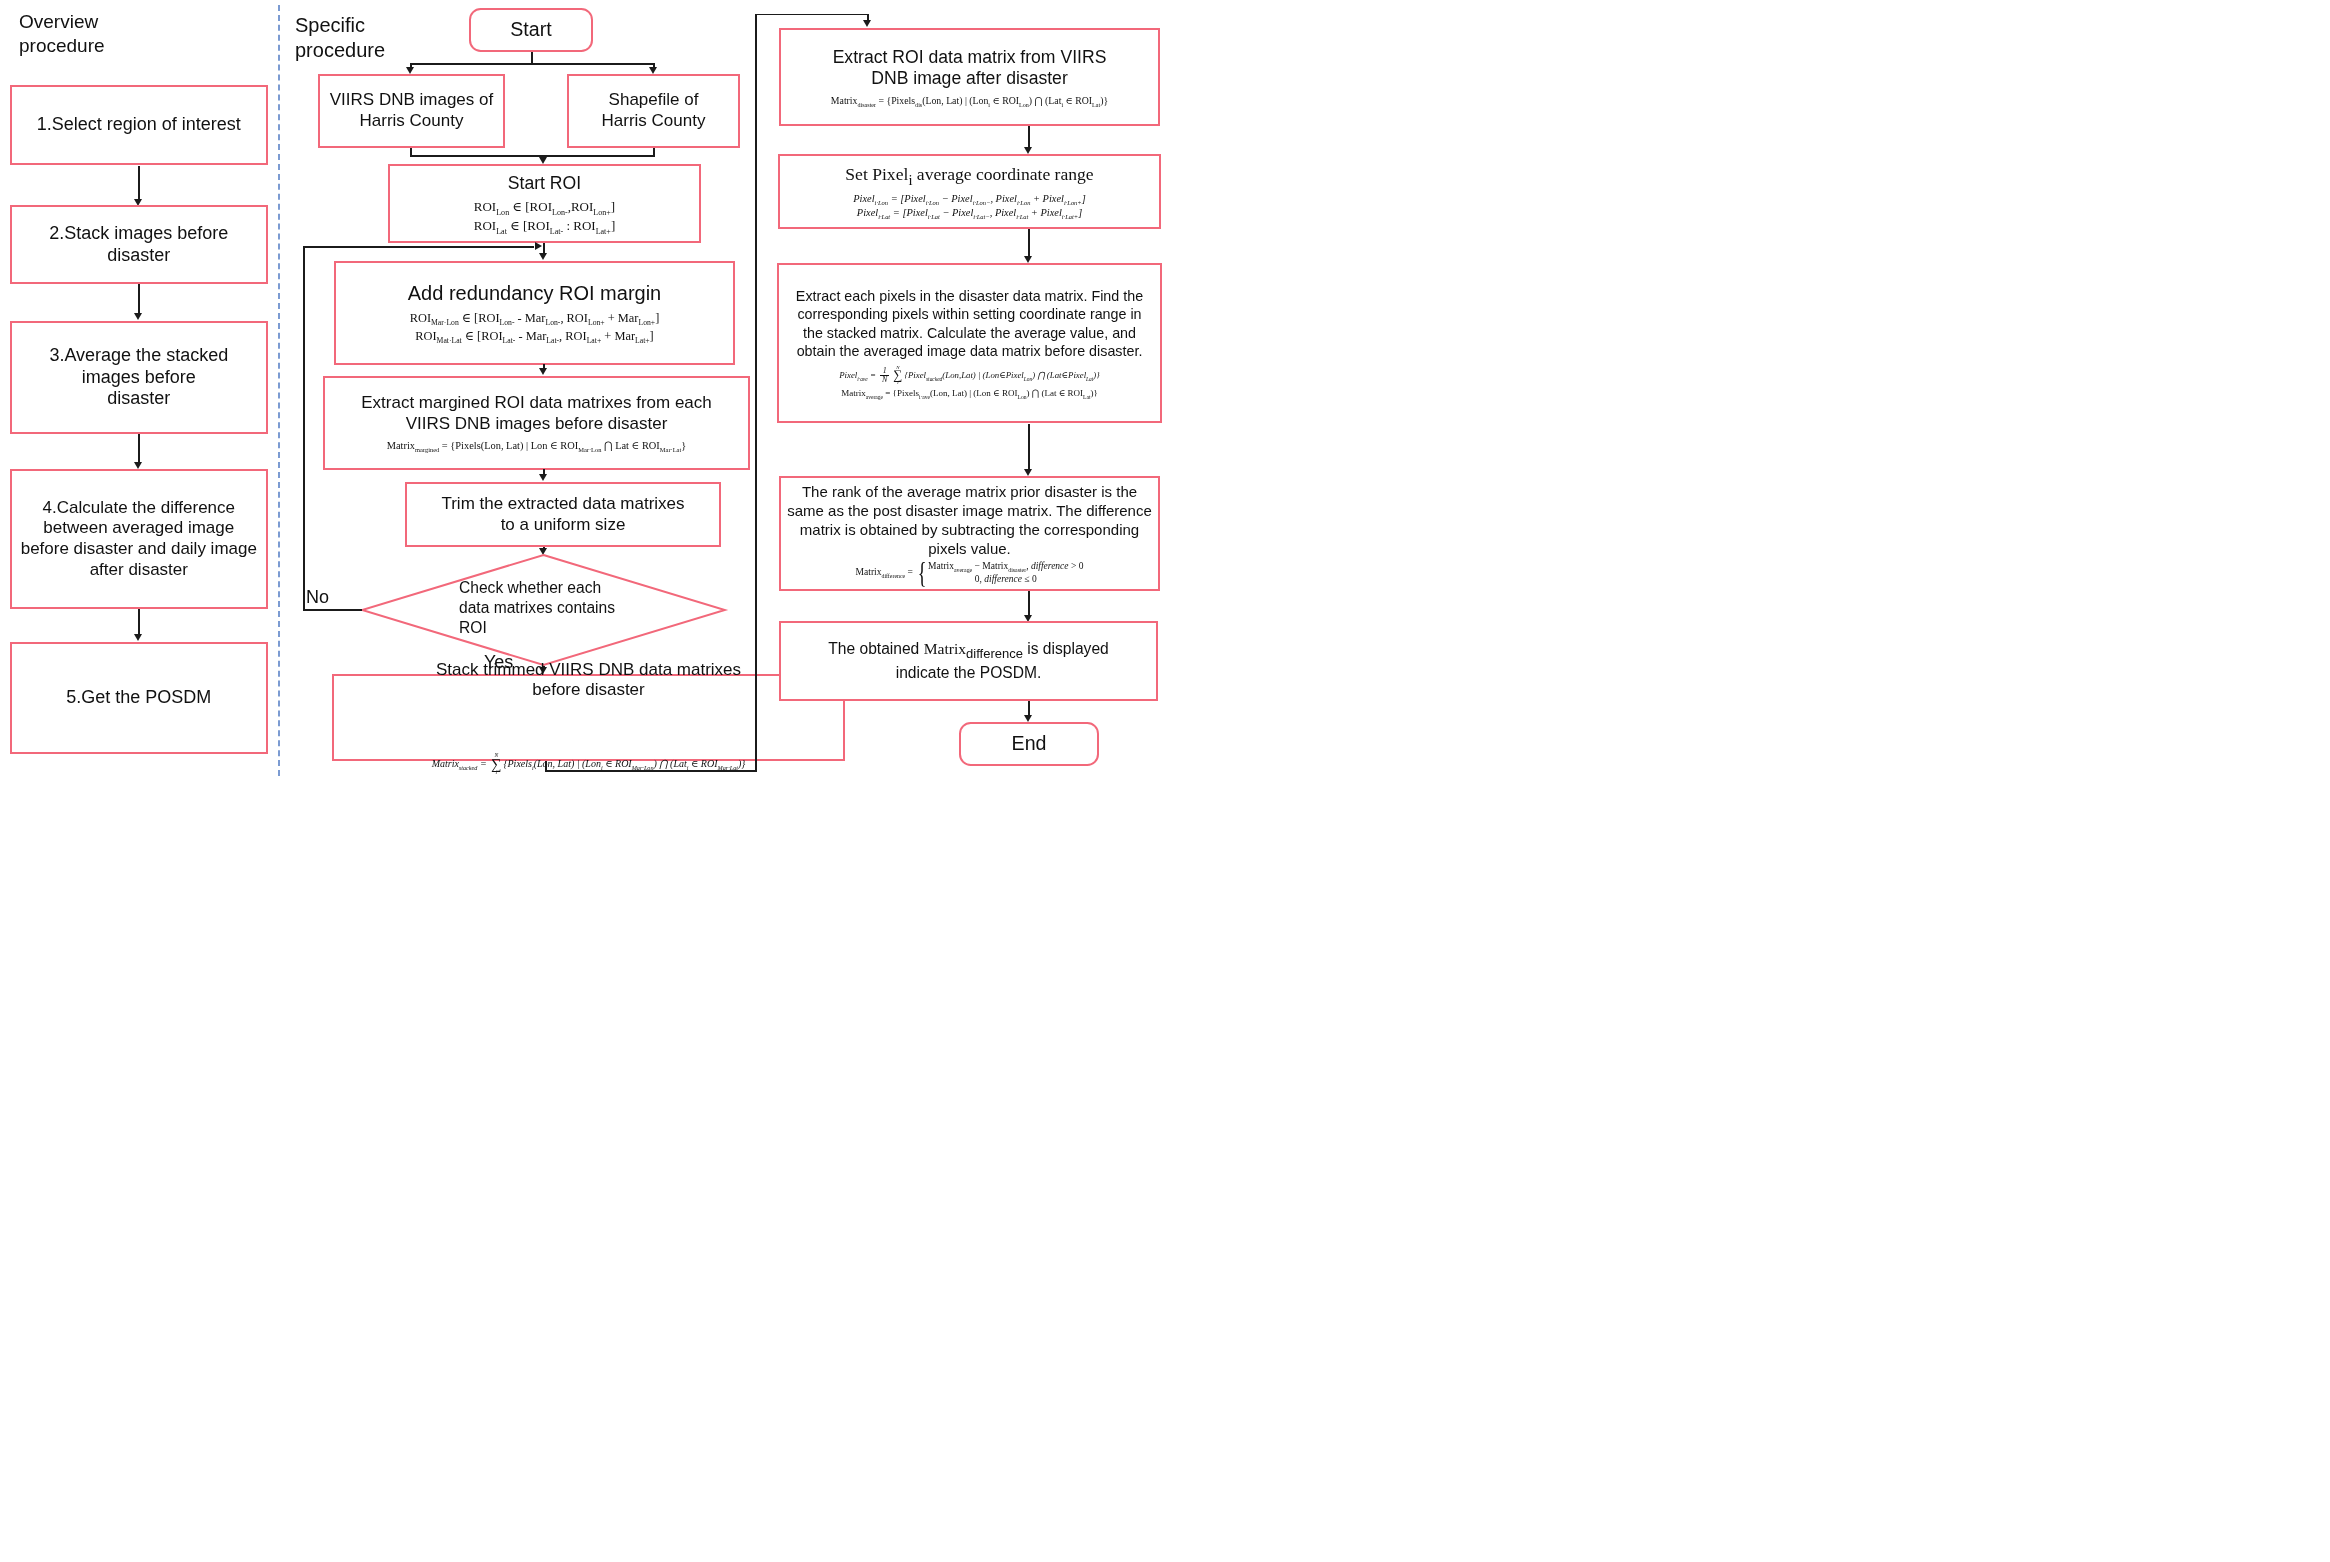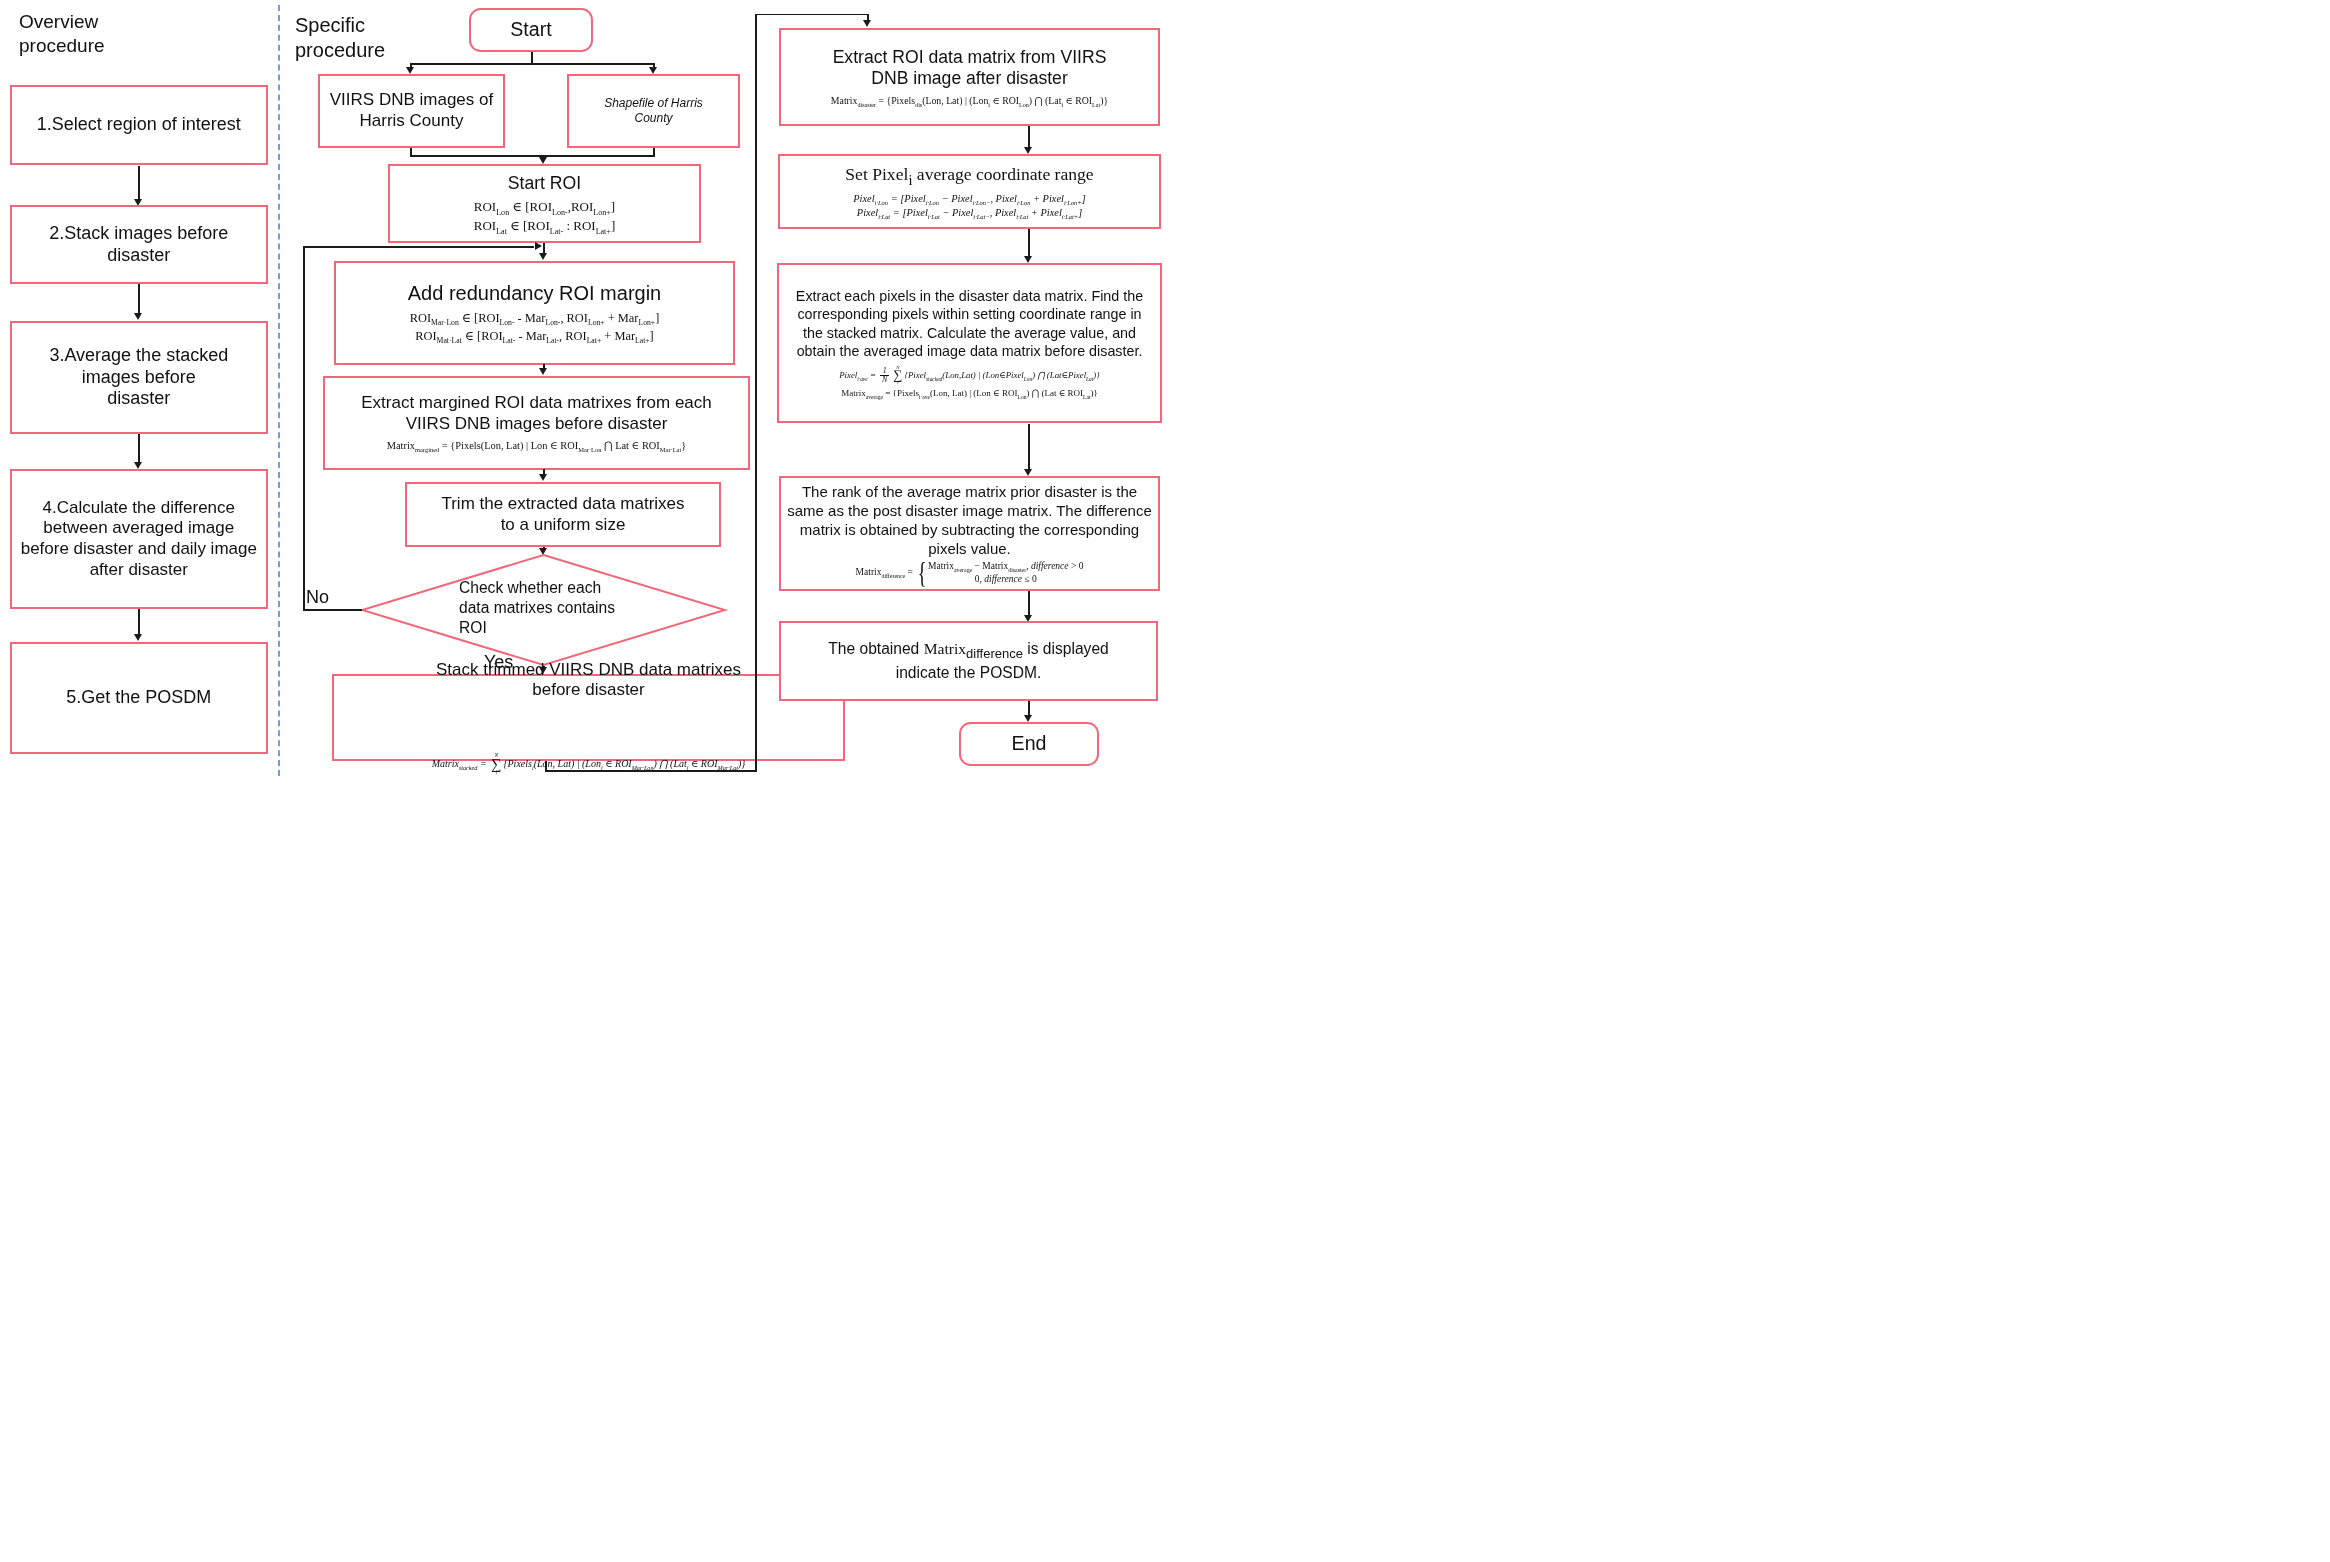--- a/index.html
+++ b/index.html
@@ -96,21 +96,21 @@
   </div>
 
   <div class="vl" style="left:531px;top:52px;height:11.7px;"></div>
   <div class="hl" style="left:410px;top:63px;width:245px;"></div>
   <div class="va" style="left:410px;top:63px;height:3.9px;"></div>
   <div class="va" style="left:653px;top:63px;height:3.9px;"></div>
 
   <div class="pbox" style="left:318px;top:74px;width:187px;height:74px;font-size:17px;padding:0 5.2px;">
     <span>VIIRS DNB images of Harris County</span>
   </div>
-  <div class="pbox" style="left:567px;top:74px;width:173px;height:74px;font-size:12px;padding:0 19.6px;font-style:italic;">
+  <div class="pbox" style="left:567px;top:74px;width:173px;height:74px;font-size:17px;padding:0 19.6px;">
     <span>Shapefile of Harris County</span>
   </div>
 
   <div class="vl" style="left:410px;top:148px;height:8.5px;"></div>
   <div class="vl" style="left:653px;top:148px;height:8.5px;"></div>
   <div class="hl" style="left:410px;top:155px;width:245px;"></div>
   <div class="va" style="left:543px;top:155px;height:2px;"></div>
 
   <div class="pbox" style="left:388px;top:164px;width:313px;height:79px;">
     <div style="font-size:17.6px;">Start ROI</div>

